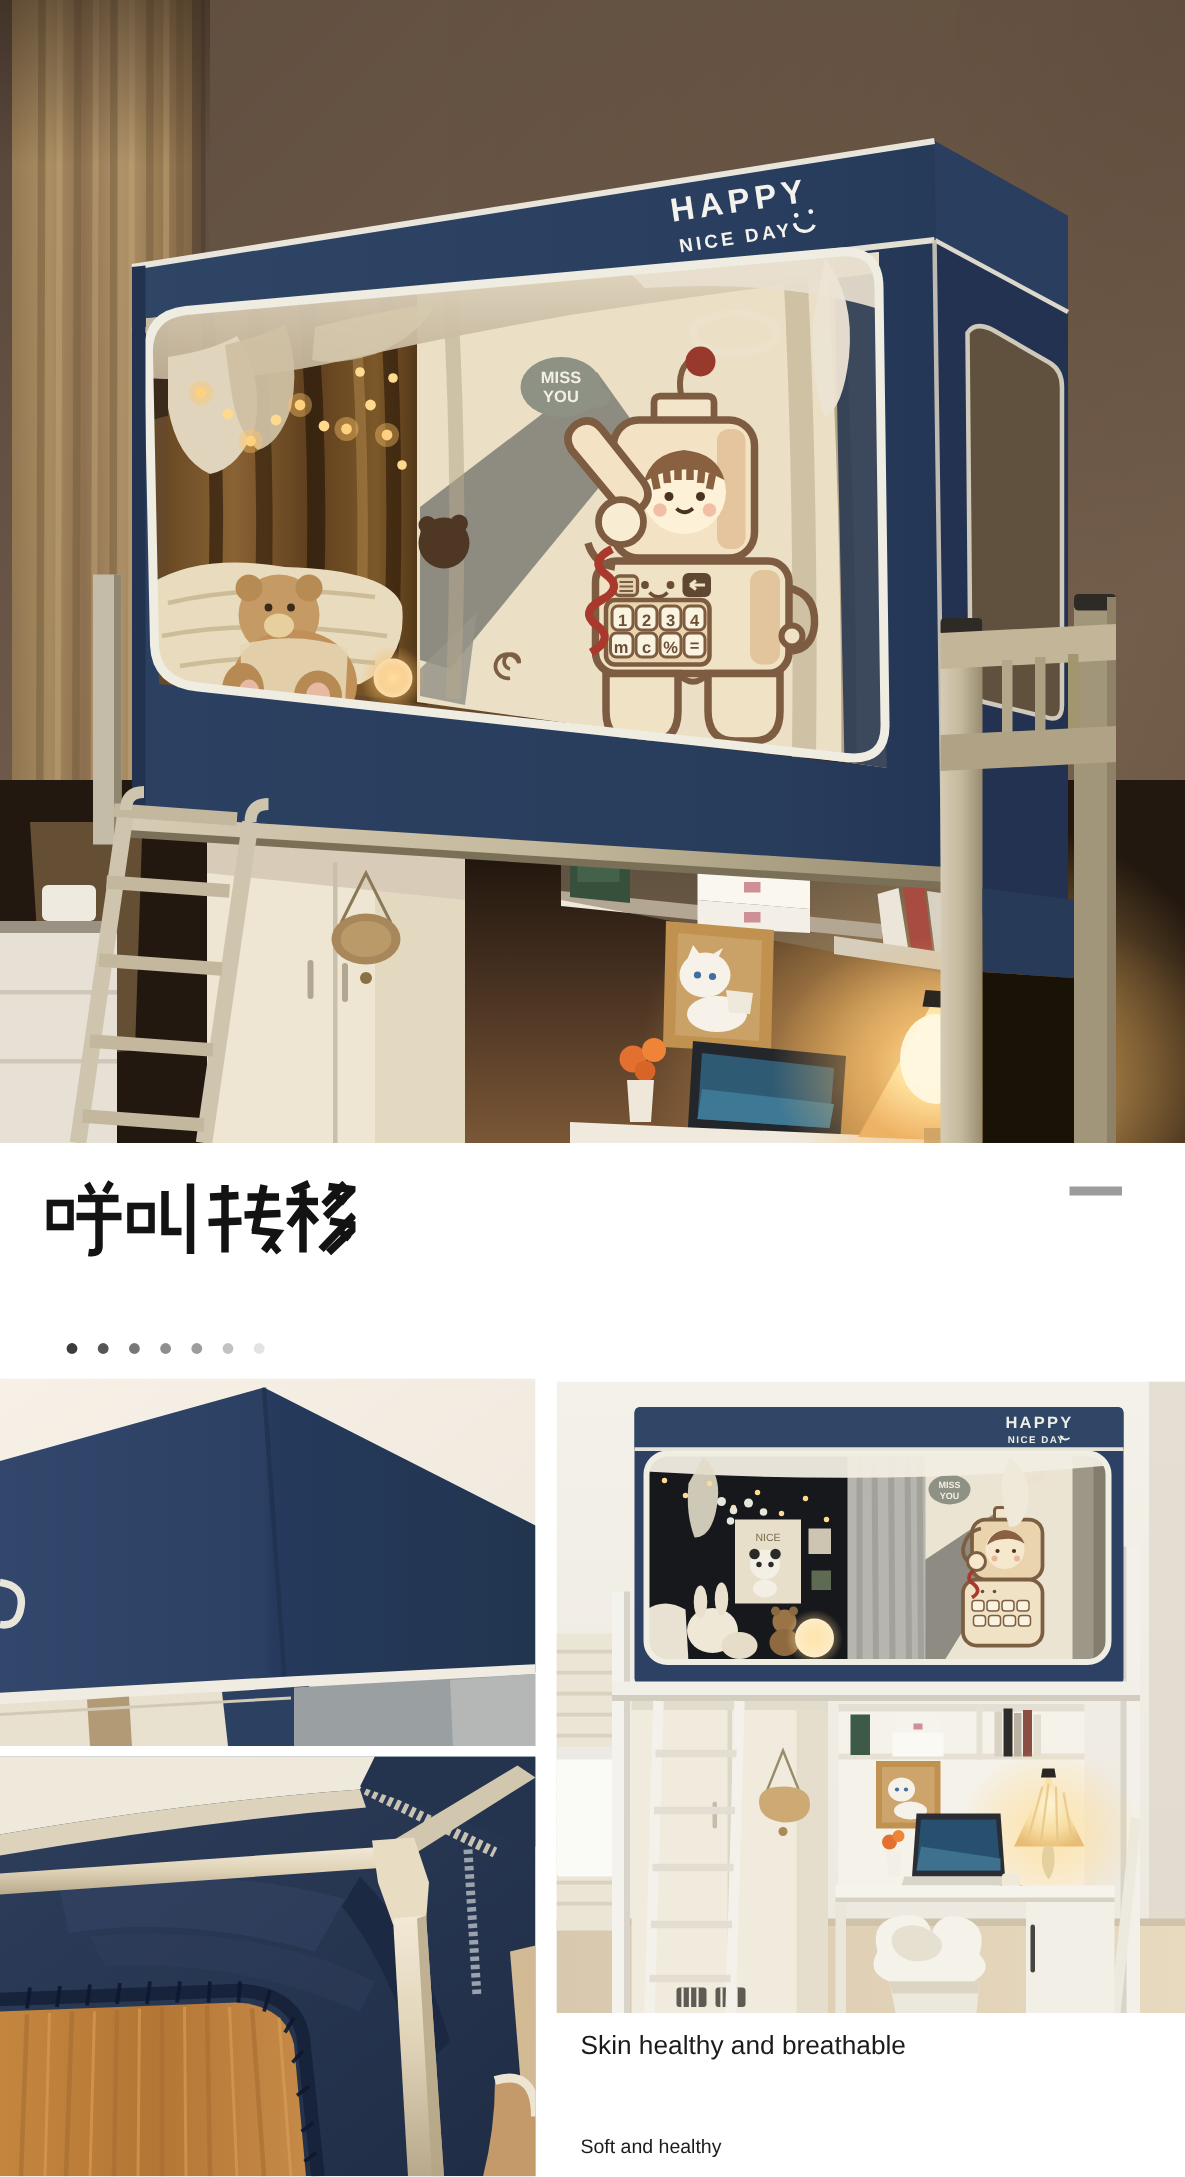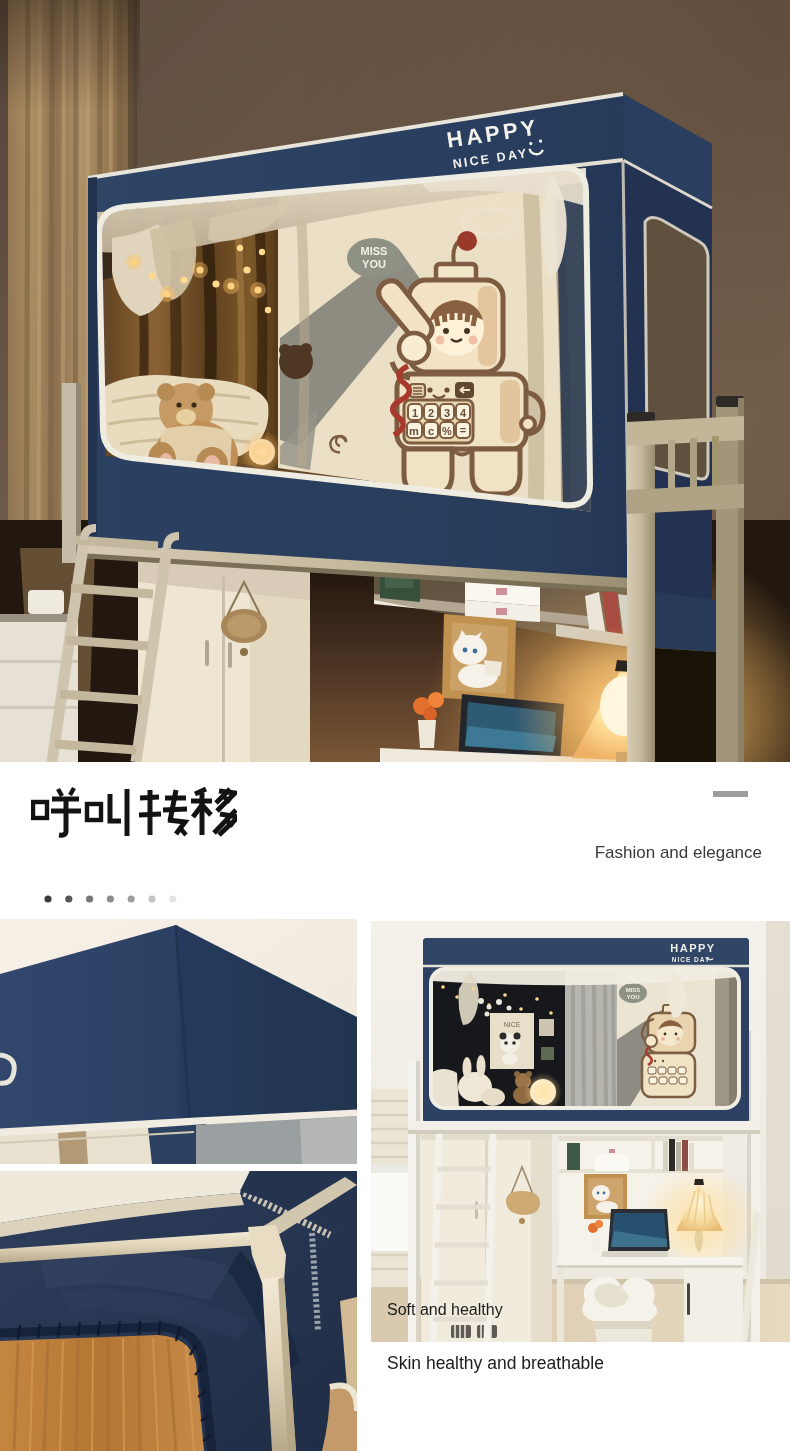--- a/index.html
+++ b/index.html
@@ -453,21 +453,20 @@
 <path d="M33,9 L39,14" stroke-width="4.4"></path>
 <path d="M45,22 L23,45"></path>
 <path d="M29,26 L47,29 L28,47"></path>
 <path d="M35,32 L42,38" stroke-width="4.4"></path>
 </g>
 </g>
 </svg>
 
 <div class="abs" style="left:713px;top:791px;width:35px;height:6px;background:#9c9c9c"></div>
 
-<div class="abs" style="left:462px;top:843px;width:300px;text-align:right;font-size:17px;color:#3a3a3a;">Fashion and elegance</div>
 
 <svg class="abs" style="left:40px;top:891px" width="145" height="16" viewBox="0 0 145 16">
 <circle cx="8" cy="8" r="3.6" fill="#3c3c3c"></circle>
 <circle cx="28.8" cy="8" r="3.6" fill="#565656"></circle>
 <circle cx="49.6" cy="8" r="3.6" fill="#777777"></circle>
 <circle cx="70.4" cy="8" r="3.6" fill="#8e8e8e"></circle>
 <circle cx="91.2" cy="8" r="3.6" fill="#9d9d9d"></circle>
 <circle cx="112" cy="8" r="3.6" fill="#c2c2c2"></circle>
 <circle cx="132.8" cy="8" r="3.6" fill="#e3e3e3"></circle>
 </svg>
@@ -867,14 +866,14 @@
 <rect x="186" y="347" width="7" height="74" fill="#eae6da"></rect>
 
 <path d="M214,380 Q208,358 232,356 Q248,354 250,368 Q254,354 270,357 Q288,362 282,382 Q292,392 278,400 L222,400 Q206,394 214,380 Z" fill="#f5f2ea"></path>
 <path d="M226,366 Q238,358 252,368 Q262,376 252,384 Q238,390 228,382 Q220,374 226,366 Z" fill="#e6e0d1"></path>
 <path d="M222,400 L282,400 L280,421 L226,421 Z" fill="#ece8db"></path>
 <path d="M222,400 L282,400 L281,408 L224,408 Z" fill="#dcd5c4"></path>
 </svg>
 
 <div class="abs" style="left:387px;top:1353px;font-size:17.5px;color:#1b1b1b;">Skin healthy and breathable</div>
 
-<div class="abs" style="left:387px;top:1301px;font-size:16px;color:#1b1b1b;">Soft and healthy</div>
+<div class="abs" style="left:387px;top:1423px;font-size:13px;color:#1b1b1b;">Soft and healthy</div>
 </div>
 
 </body></html>

